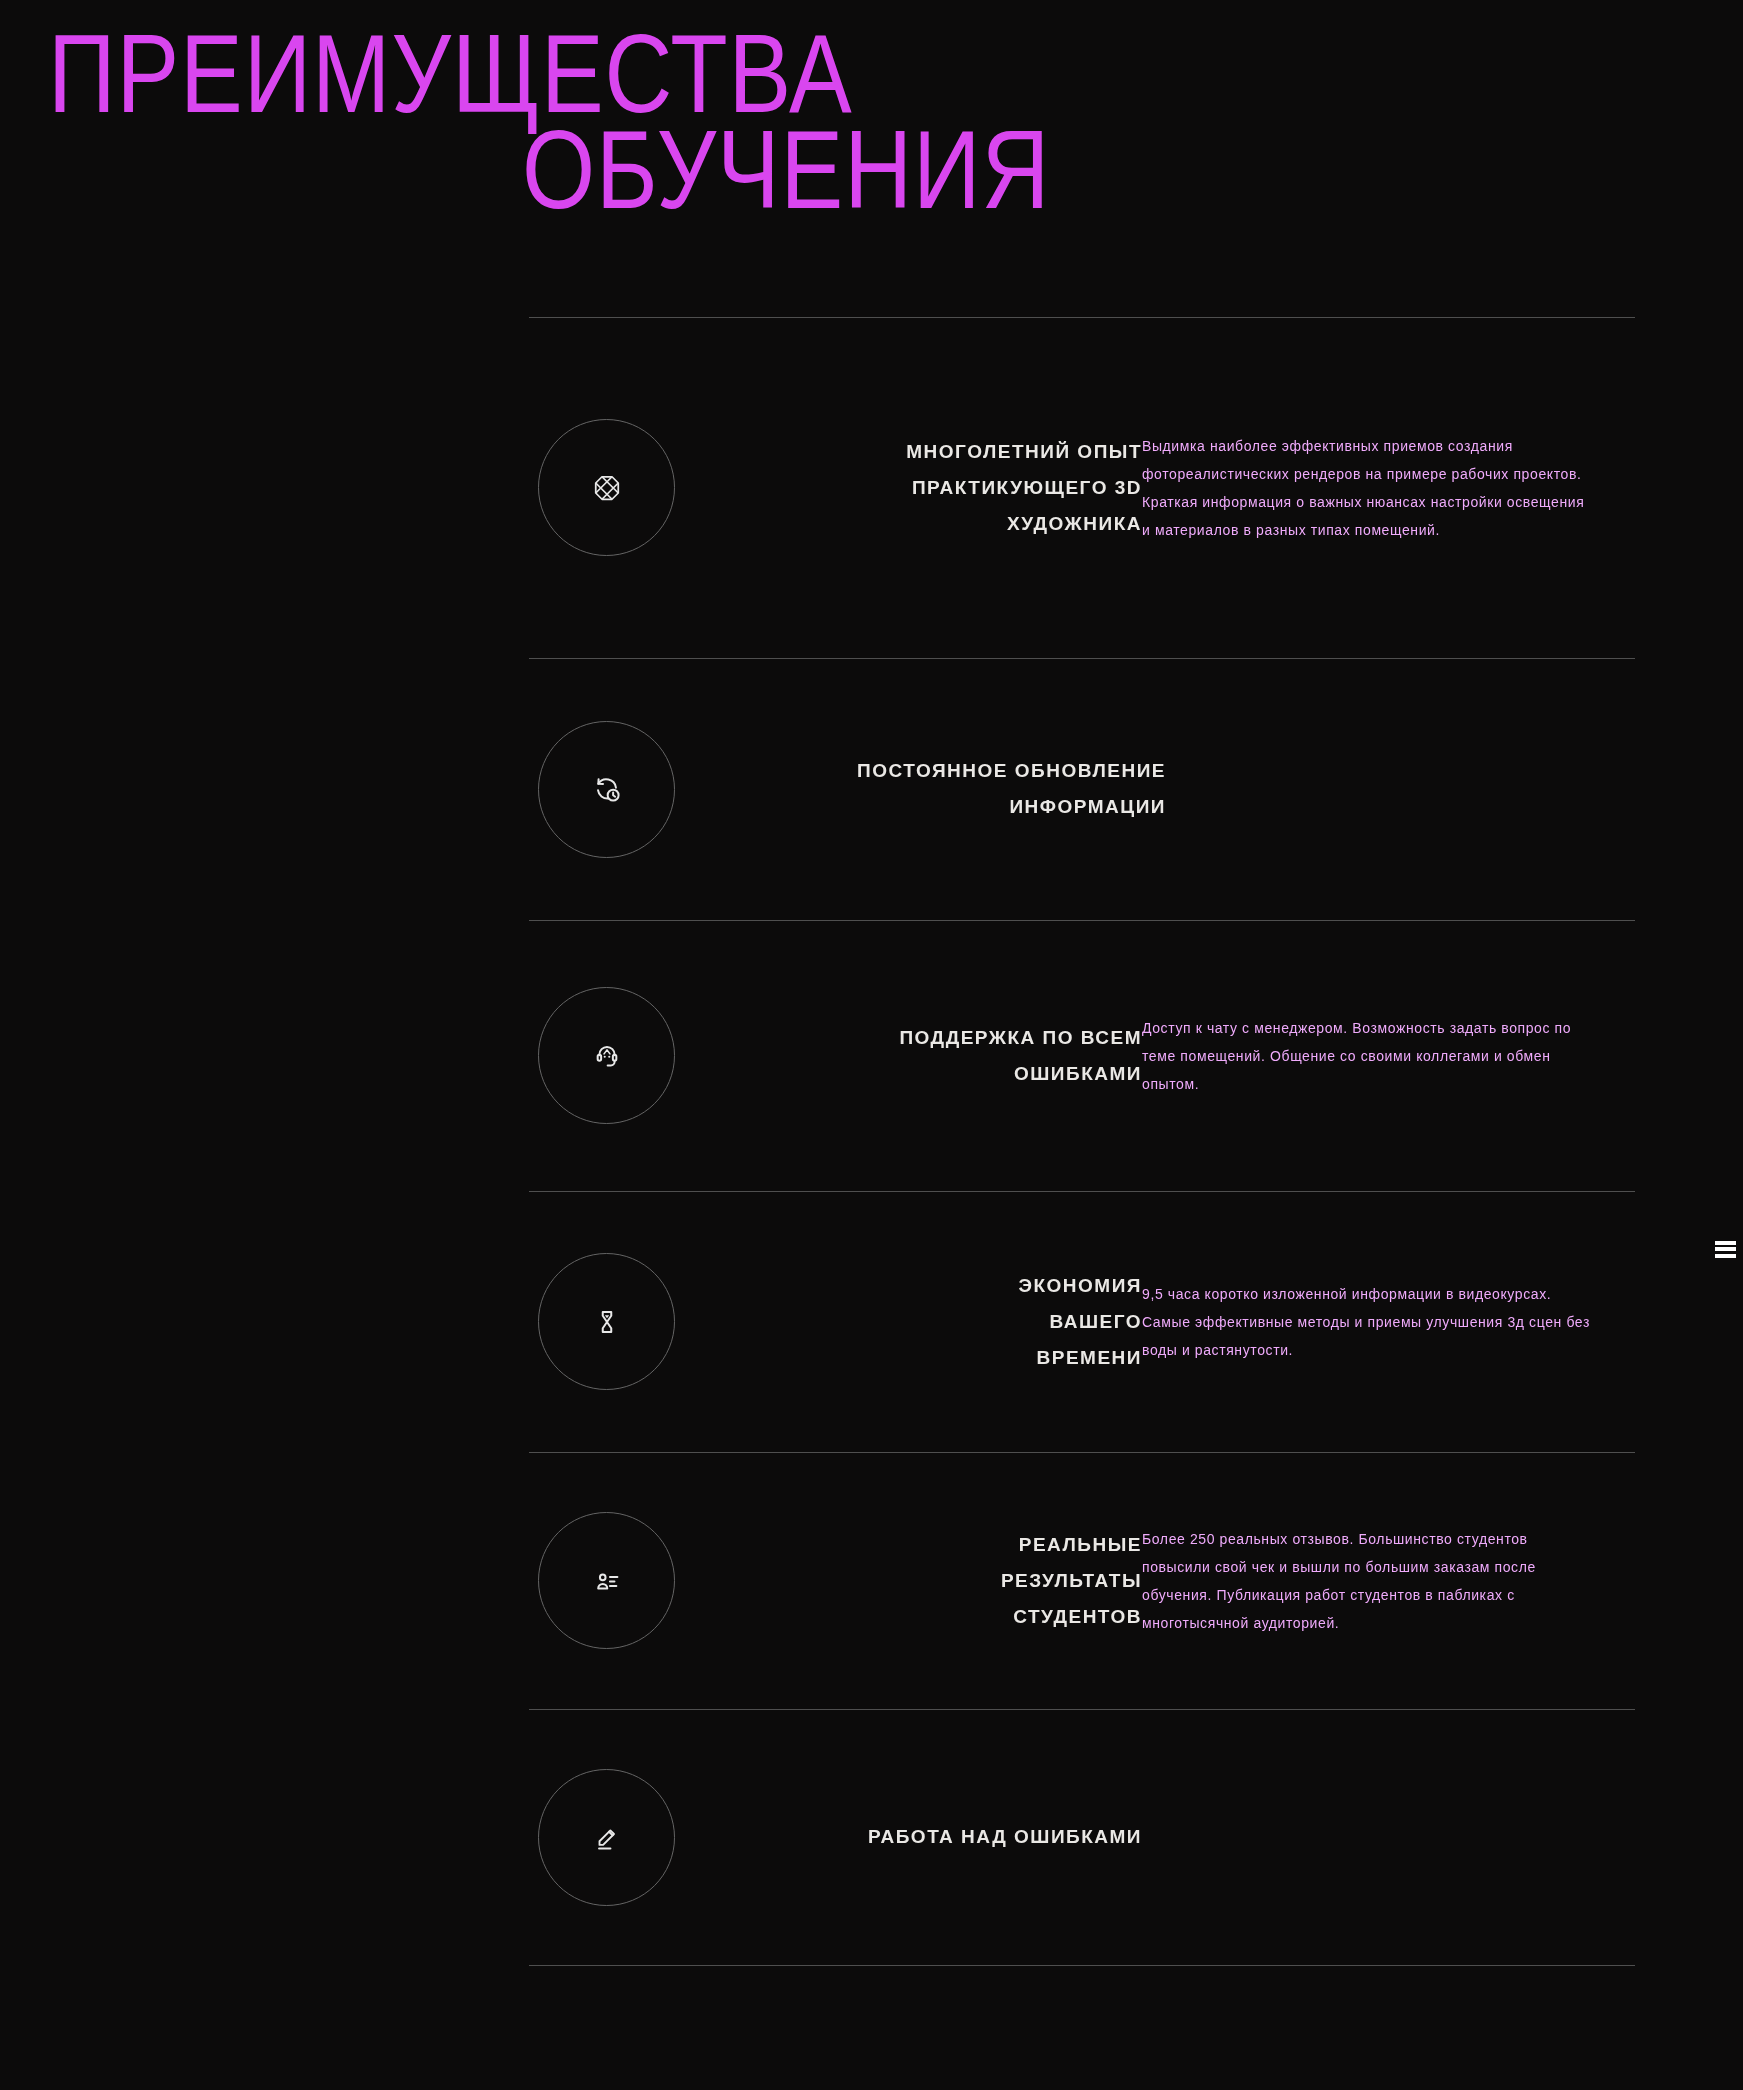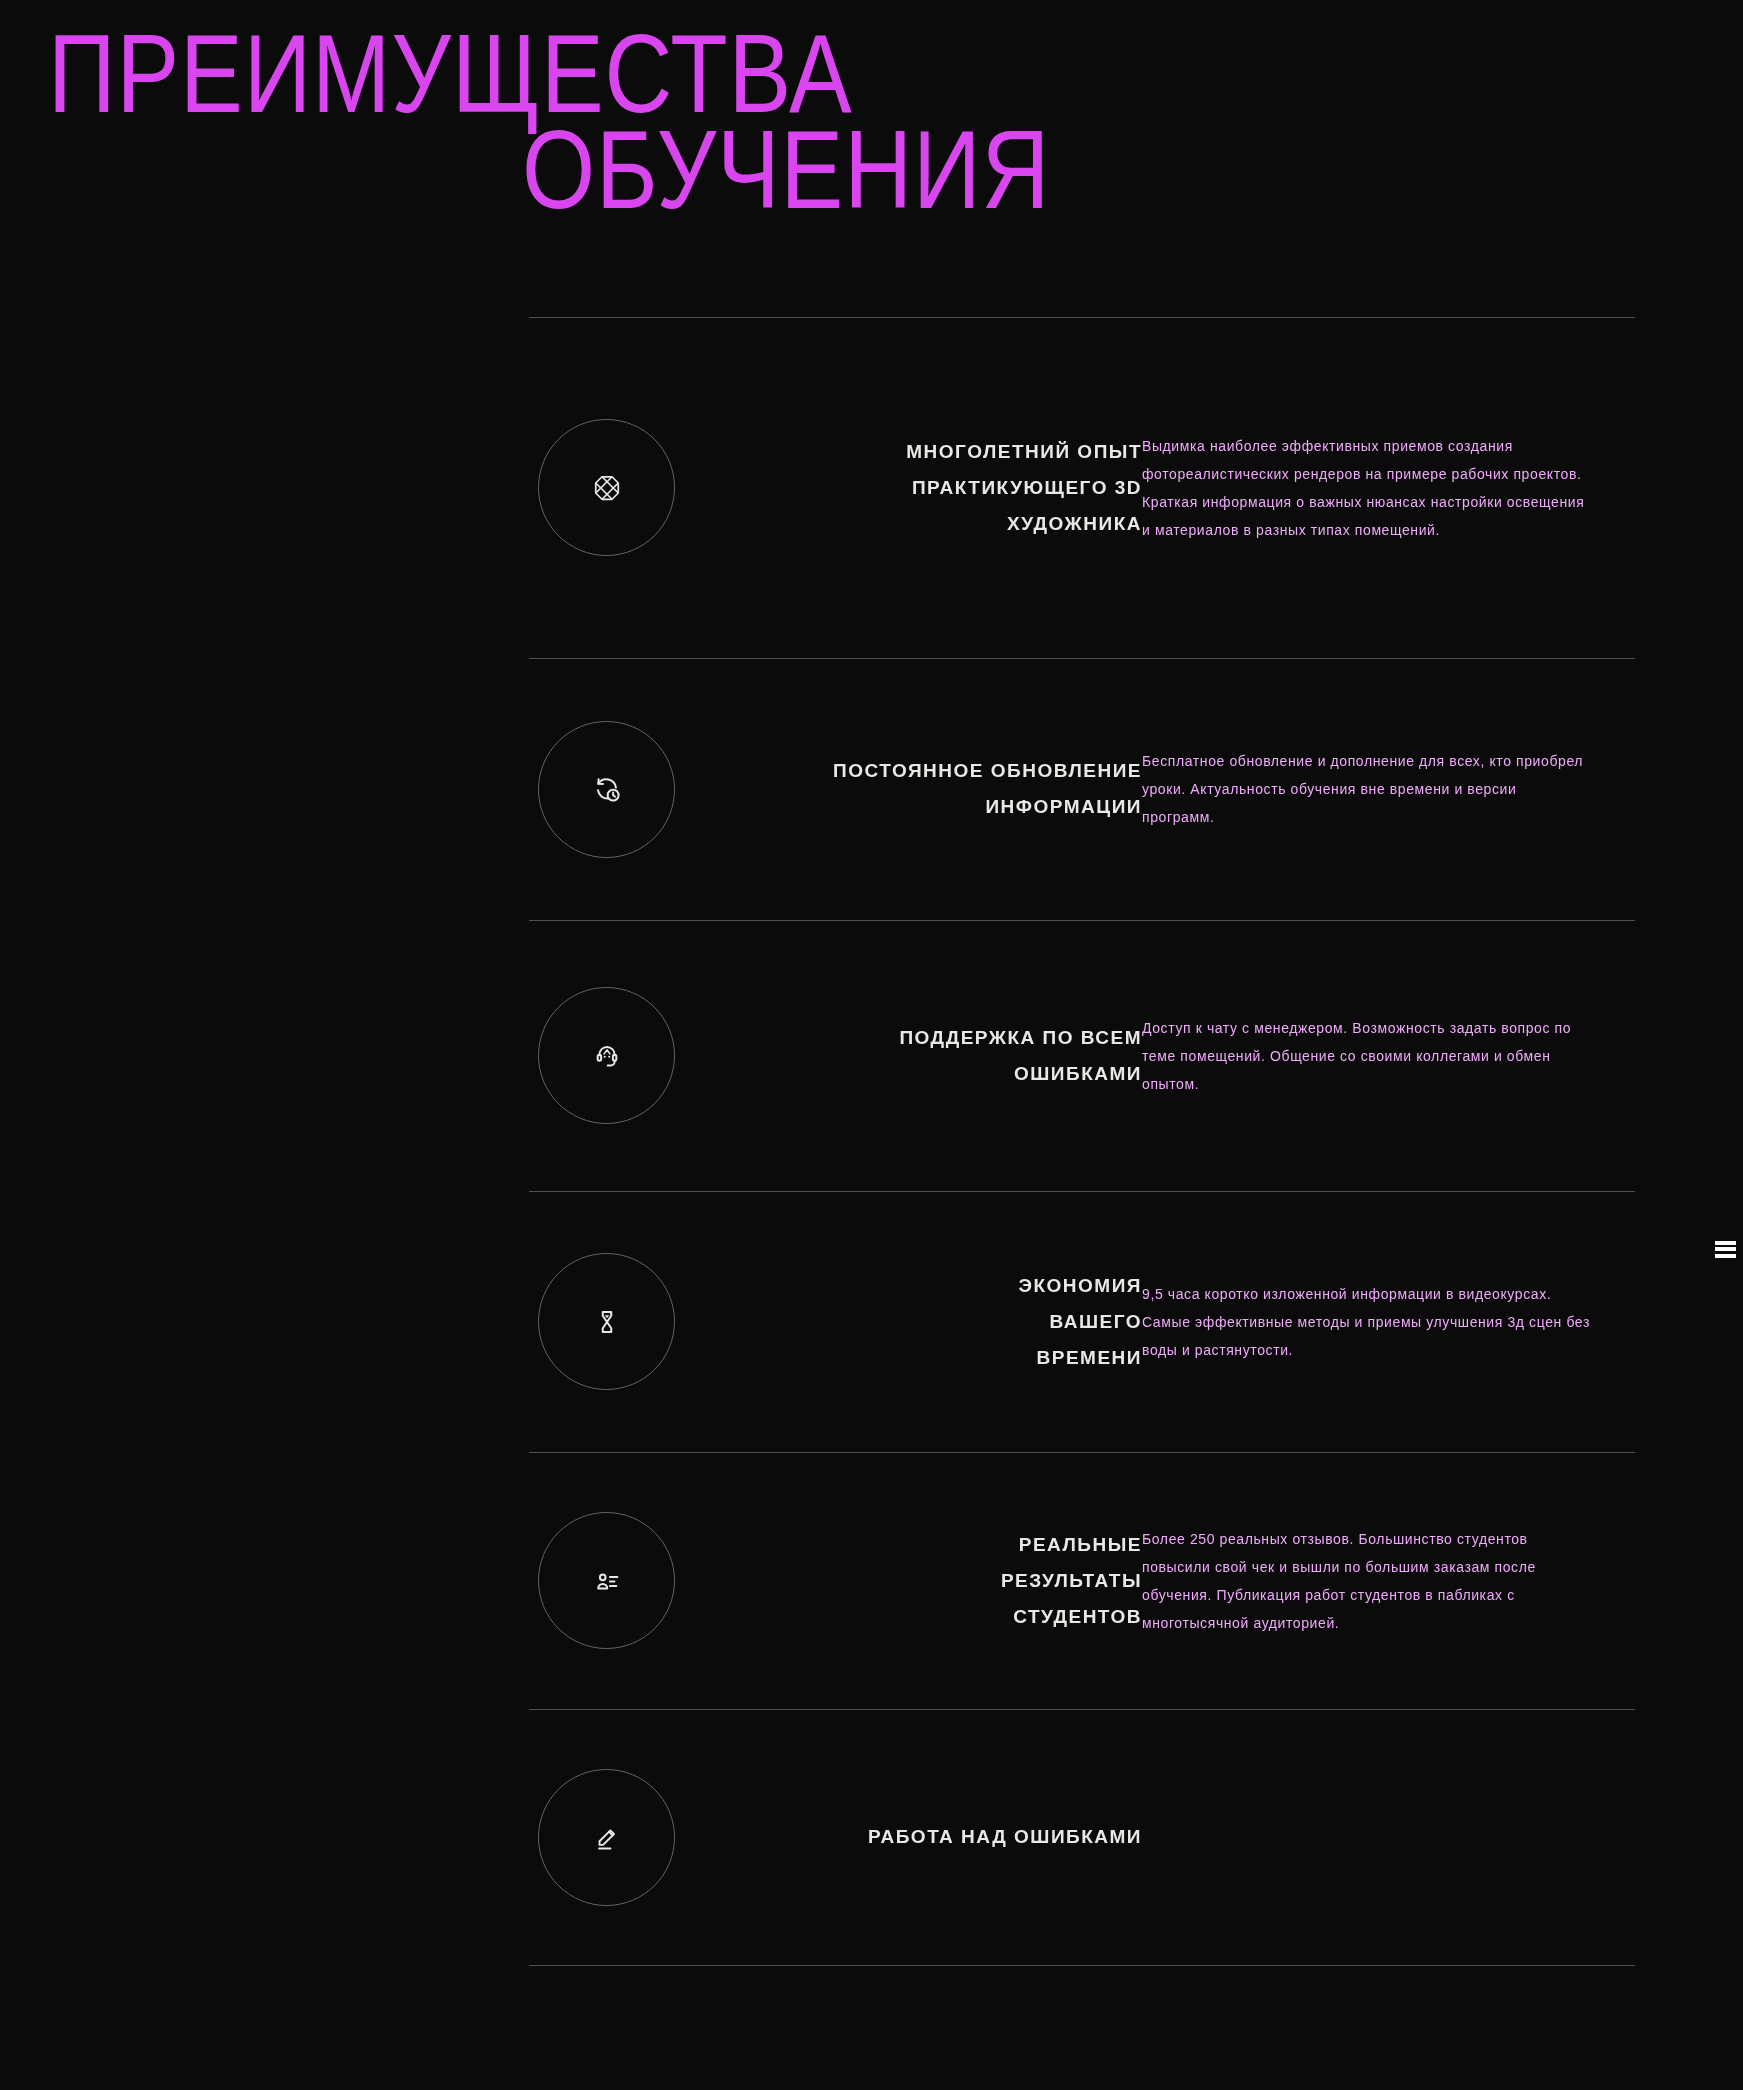--- a/index.html
+++ b/index.html
@@ -38,21 +38,21 @@
     margin-top: 108px;
     border-top: 0.9px solid #4F4F4F;
   }
   .row {
     display: grid;
     grid-template-columns: 215px 398px 1fr;
     align-items: center;
     border-bottom: 0.9px solid #4F4F4F;
   }
   .row:nth-child(1) { height: 340px; }
-  .row:nth-child(2) { height: 261px; }
+  .row:nth-child(2) { height: 261px; gap: 24px; }
   .row:nth-child(3) { height: 270px; }
   .row:nth-child(4) { height: 260px; }
   .row:nth-child(5) { height: 256px; }
   .row:nth-child(6) { height: 255px; }
 
   .circle {
     width: 135px;
     height: 135px;
     margin-left: 9.4px;
     border: 0.9px solid #646464;
@@ -137,23 +137,20 @@
             <path d="M9 8.3 5.5 8.1 5.7 4.6"></path>
             <path d="M5.3 13a7.2 7.2 0 0 0 7.6 6.2"></path>
             <circle cx="16.6" cy="16.6" r="4.1" fill="#0C0B0B"></circle>
             <path d="M16.6 14.6v2.1l1.5 1.1"></path>
           </svg>
         </span>
       </div>
     </div>
     <div class="heading">ПОСТОЯННОЕ ОБНОВЛЕНИЕ
 ИНФОРМАЦИИ</div>
-    <div class="desc">Бесплатное обновление и дополнение для всех, кто приобрел
-уроки. Актуальность обучения вне времени и версии
-программ.</div>
   </div>
 
   <div class="row">
     <div>
       <div class="circle">
         <span>
           <svg width="32" height="32" viewBox="0 0 24 24" fill="none" stroke="currentColor" stroke-width="1.5" stroke-linecap="round" stroke-linejoin="round">
             <path d="M6.3 11.5v-.6a5.7 5.7 0 0 1 11.4 0v.6"></path>
             <rect x="5" y="11" width="2.6" height="4.5" rx="1.3"></rect>
             <rect x="16.4" y="11" width="2.6" height="4.5" rx="1.3"></rect>

